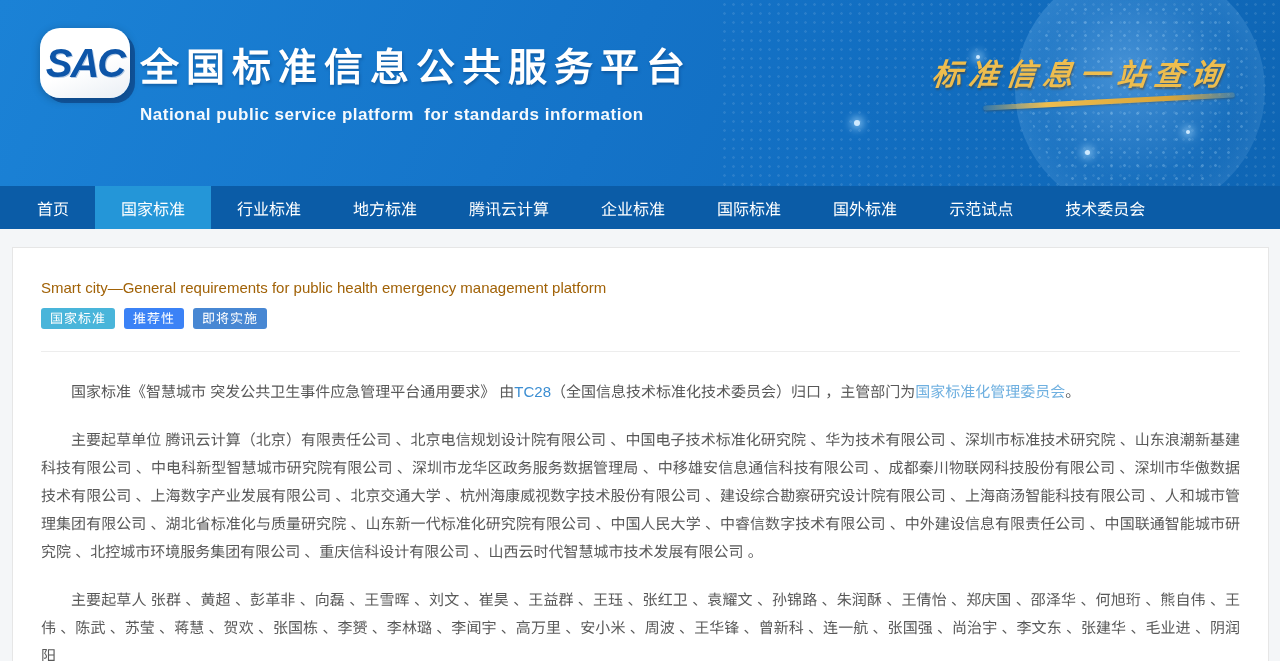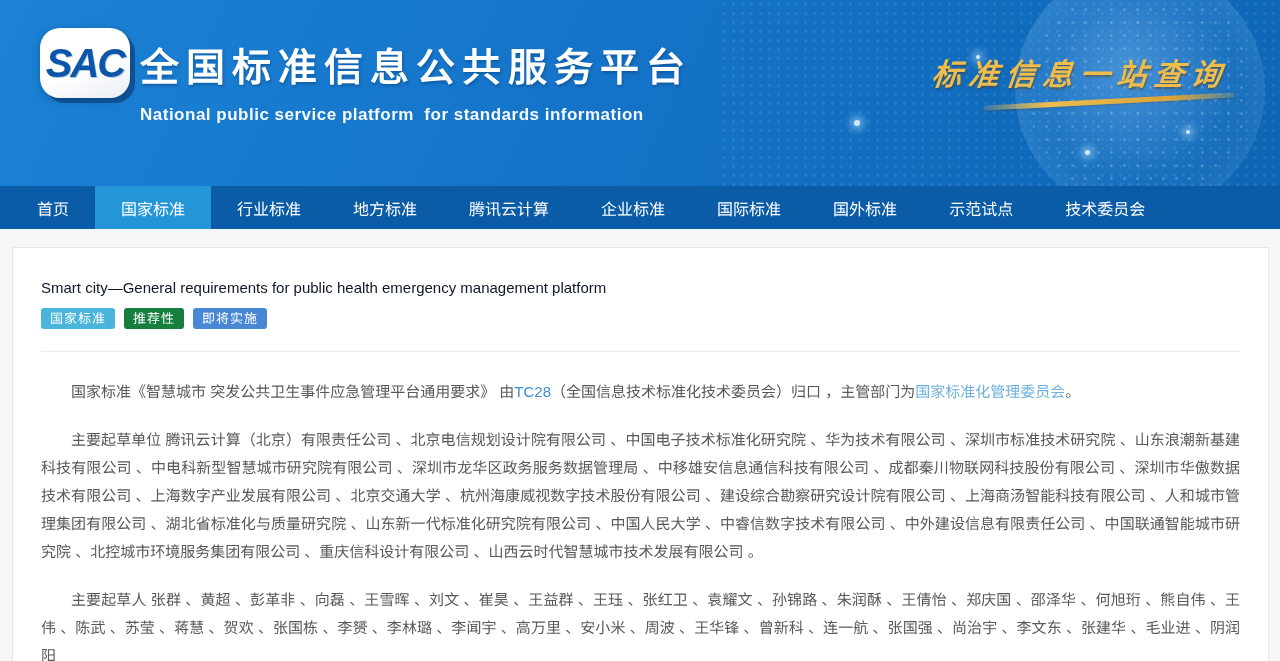--- a/index.html
+++ b/index.html
@@ -83,21 +83,21 @@
   }
   .nav a.active { background: var(--nav-active,#2496d8); }
 
   
   .page { padding: 18px 11px 0 12px; }
   .card {
     background: #ffffff; border: 1px solid #e6e6e6;
     min-height: 412px; padding: 22px 28px 20px 28px;
   }
   .std-title { color: var(--text-title,#333); font-size: 21px; font-weight: 650; letter-spacing: .5px; }
-  .std-title-en { margin-top: 9px; color: #0f172a; font-size: 15px; }
+  .std-title-en { margin-top: 9px; color: #a16207; font-size: 15px; }
   .badges { margin-top: 12px; display: flex; gap: 9px; }
   .badge {
     color: #fff; font-size: 13px; line-height: 21px; padding: 0 9px;
     border-radius: 3px; letter-spacing: 1px;
   }
   .divider { border: none; border-top: 1px solid #ededed; margin-top: 22px; }
   .body-text p {
     margin-top: 20px; color: var(--text-body,#595959);
     font-size: 15px; line-height: 28px; text-indent: 2em;
     text-align: justify;
@@ -145,21 +145,21 @@
   <a>技术委员会</a>
 </nav>
 
 <div class="page">
   <div class="card">
 
     <div class="std-title-en">Smart city—General requirements for public health emergency management platform</div>
 
     <div class="badges">
       <span class="badge" style="background: rgb(73, 181, 218);">国家标准</span>
-      <span class="badge" style="background: #15803d;">推荐性</span>
+      <span class="badge" style="background: #3b82f6;">推荐性</span>
       <span class="badge" style="background: rgb(71, 135, 211);">即将实施</span>
     </div>
 
     <hr class="divider">
 
     <div class="body-text">
       <p class="first">
         <span>国家标准《智慧城市 突发公共卫生事件应急管理平台通用要求》 由</span><a class="link-tc">TC28</a><span>（全国信息技术标准化技术委员会）归口 ，主管部门为</span><a class="link-sac">国家标准化管理委员会</a><span>。</span>
       </p>
 

